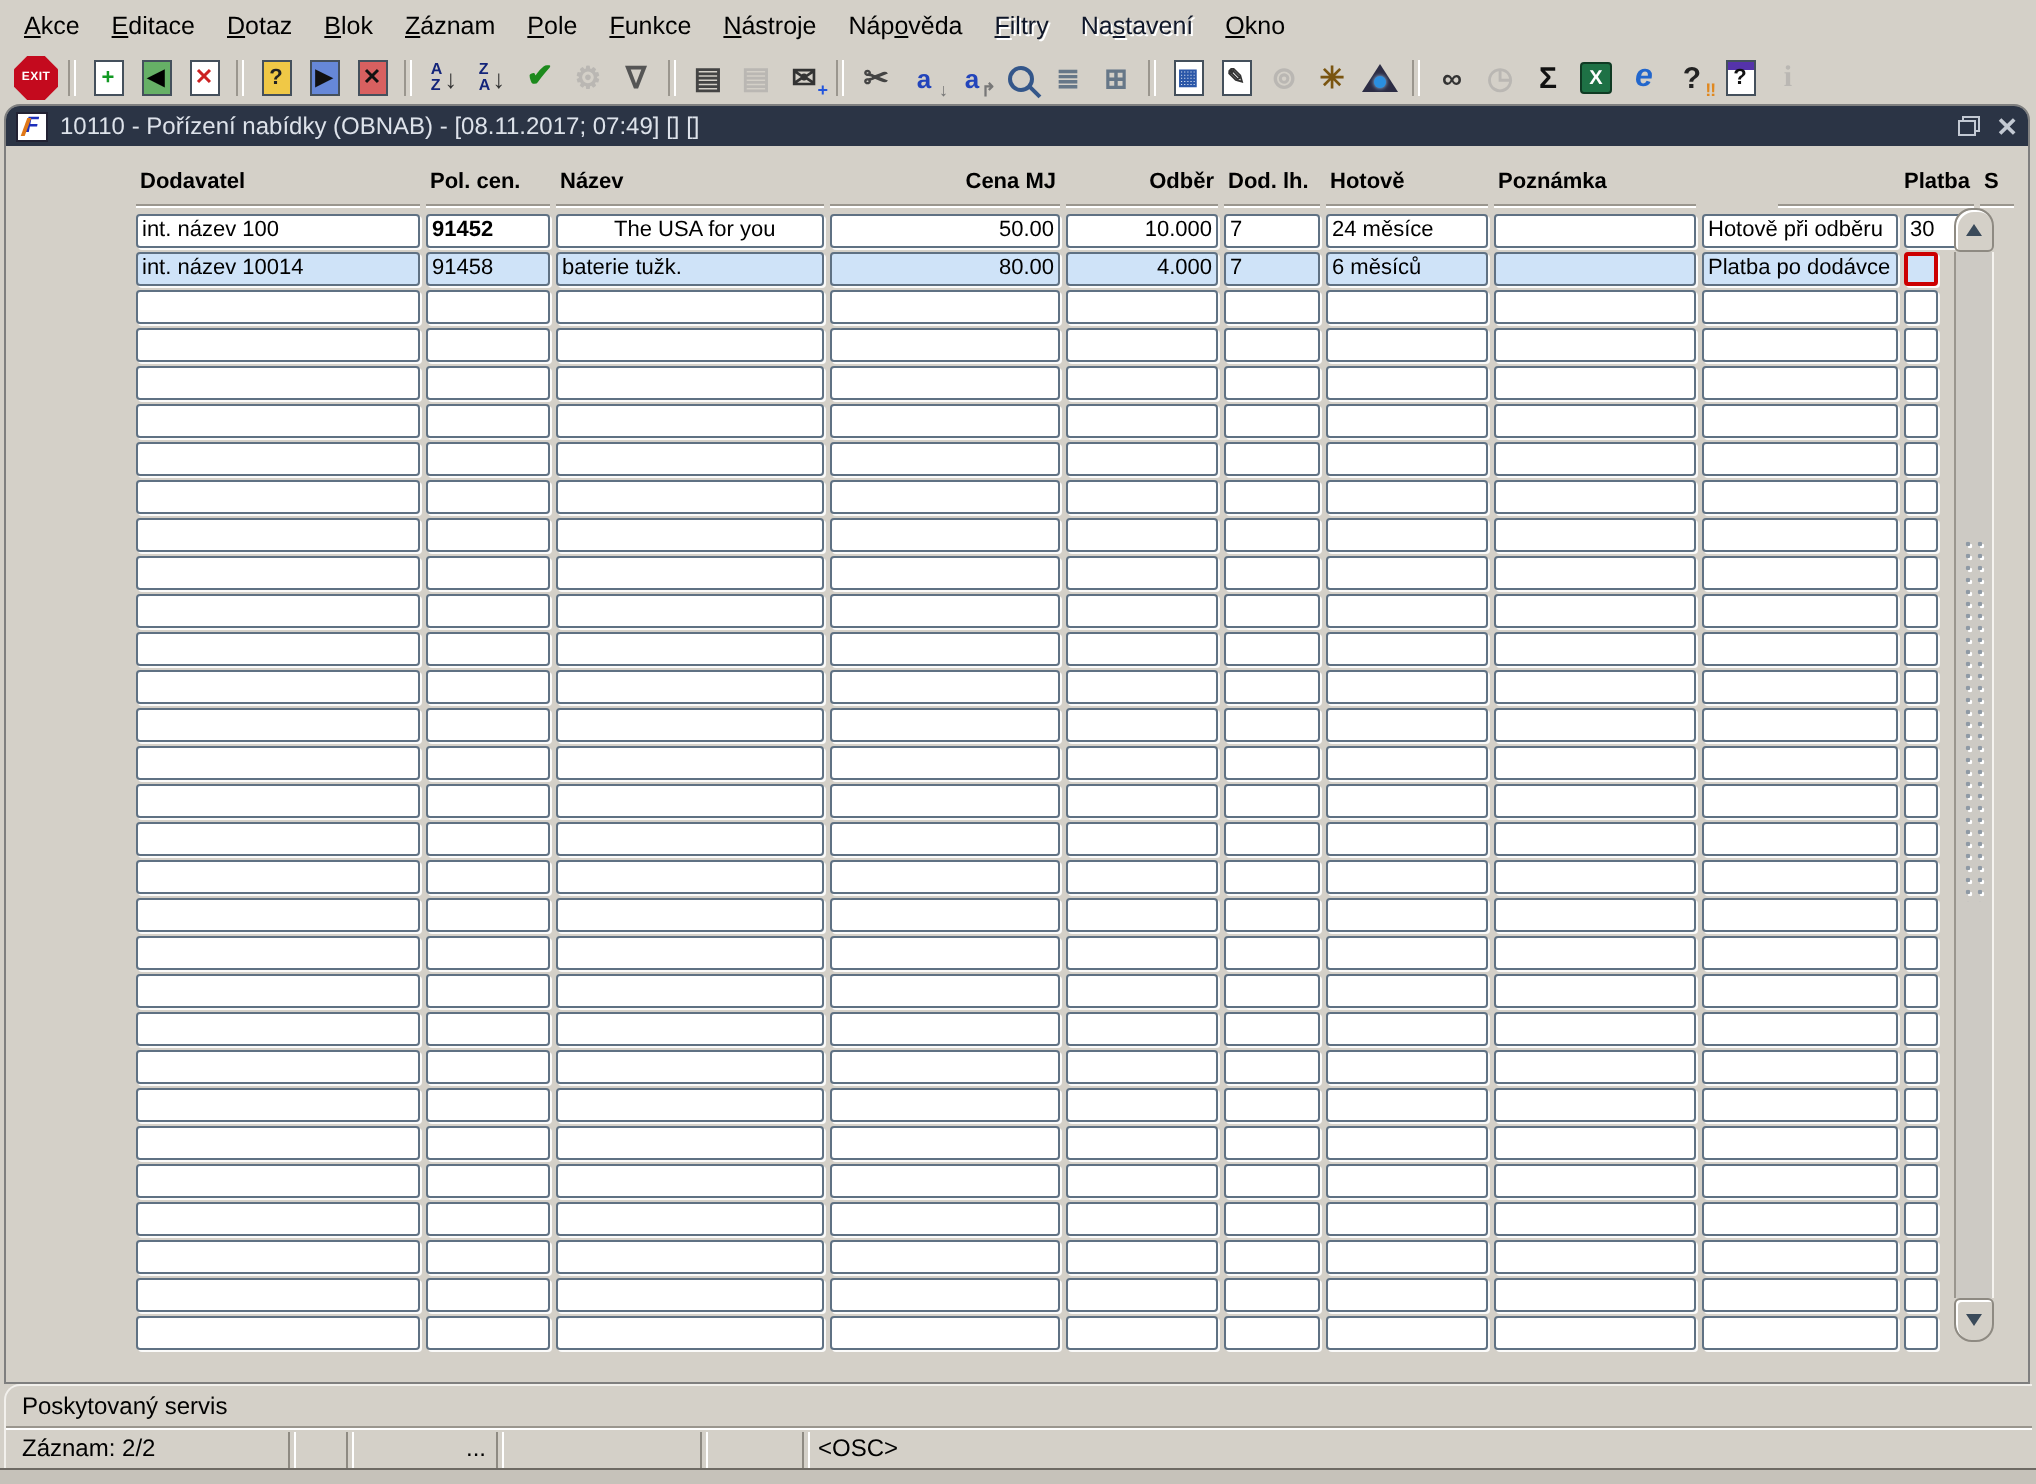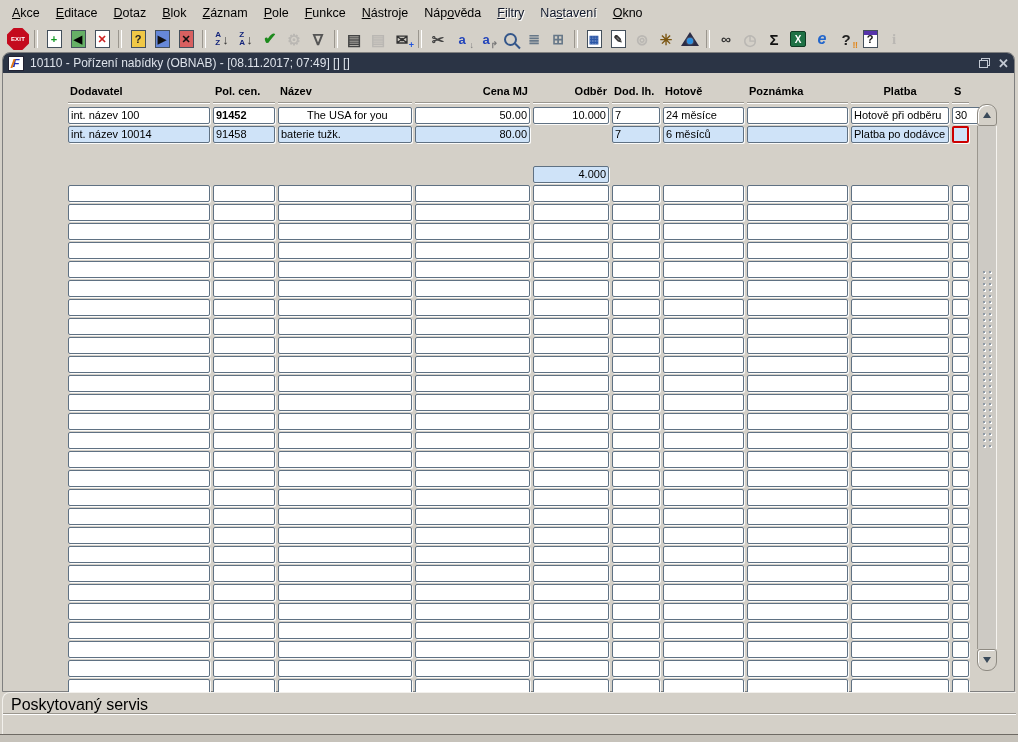--- a/index.html
+++ b/index.html
@@ -66,21 +66,21 @@
   .sbtn.up{top:0;border-radius:9px 9px 3px 3px;}
   .sbtn.down{bottom:0;border-radius:3px 3px 9px 9px;}
   .tri-up{width:0;height:0;border-left:4px solid transparent;border-right:4px solid transparent;border-bottom:6px solid #3a4a5a;}
   .tri-down{width:0;height:0;border-left:4px solid transparent;border-right:4px solid transparent;border-top:6px solid #3a4a5a;}
   .strough{position:absolute;left:0;top:22px;bottom:22px;width:20px;background:#cdcac4;border-left:1px solid #9a968e;border-right:1px solid #f5f3ef;box-sizing:border-box;}
   .sthumb{position:absolute;left:3px;width:12px;top:143px;height:182px;
     background-image:radial-gradient(circle,#8f9aa5 1px,transparent 1.3px),radial-gradient(circle,#ffffff 1px,transparent 1.3px);
     background-size:6px 6px;background-position:0 0,1px 1px;}
   
   .statusbar{position:absolute;left:2px;top:692px;width:1014px;height:42px;background:#d4d0c8;border-top:1px solid #f2f0ec;border-left:1px solid #f2f0ec;border-radius:8px 0 0 0;box-sizing:border-box;}
-  .hintline{position:absolute;left:8px;top:3px;font-size:16px;}
+  .hintline{position:absolute;left:8px;top:3px;font-size:12px;}
   .sgroove{position:absolute;left:0;right:0;top:20px;border-top:1px solid #9a968e;border-bottom:1px solid #ffffff;}
   .recordline{position:absolute;left:0;right:0;top:23px;height:18px;font-size:12px;}
   .rec{position:absolute;left:8px;top:1px;}
   .vsep{position:absolute;top:0;bottom:0;width:2px;border-left:1px solid #8e8a82;border-right:1px solid #ffffff;}
   .dots{position:absolute;left:195px;width:45px;text-align:right;top:1px;}
   .osc{position:absolute;left:406px;top:1px;}
   .bottomstrip{position:absolute;left:0;top:734px;width:1018px;height:8px;background:#c6c2ba;border-top:1px solid #6e6a64;box-sizing:border-box;}
 </style>
 </head>
 <body>
@@ -266,42 +266,42 @@
       <div class="canvas">
         <div class="thead" id="thead">
             <div class="hcell" style="width: 142px; text-align: left;">Dodavatel</div>
             <div class="hcell" style="width: 62px; text-align: left;">Pol. cen.</div>
             <div class="hcell" style="width: 134px; text-align: left;">Název</div>
             <div class="hcell" style="width: 115px; text-align: right;">Cena MJ</div>
             <div class="hcell" style="width: 76px; text-align: right;">Odběr</div>
             <div class="hcell" style="width: 48px; text-align: left;">Dod. lh.</div>
             <div class="hcell" style="width: 81px; text-align: left;">Hotově</div>
             <div class="hcell" style="width: 101px; text-align: left;">Poznámka</div>
-            <div class="hcell" style="width: 98px; text-align: center;">Platba</div>
+            <div class="hcell" style="width: 98px; text-align: right; margin-left: 38px;">Platba</div>
             <div class="hcell" style="width: 17px; text-align: left;">S</div>
           </div>
         <div class="tbody" id="tbody">
             <div class="trow">
               <div class="tcell" style="width: 142px; text-align: left;">int. název 100</div>
               <div class="tcell" style="width: 62px; text-align: left; font-weight: bold;">91452</div>
               <div class="tcell" style="width: 134px; text-align: left; padding-left: 28px;">The USA for you</div>
               <div class="tcell" style="width: 115px; text-align: right;">50.00</div>
               <div class="tcell" style="width: 76px; text-align: right;">10.000</div>
               <div class="tcell" style="width: 48px; text-align: left;">7</div>
               <div class="tcell" style="width: 81px; text-align: left;">24 měsíce</div>
               <div class="tcell" style="width: 101px; text-align: left;"></div>
               <div class="tcell" style="width: 98px; text-align: left;">Hotově při odběru</div>
               <div class="tcell" style="width: 30px; text-align: left;">30</div>
             </div>
             <div class="trow selected">
               <div class="tcell" style="width: 142px; text-align: left;">int. název 10014</div>
               <div class="tcell" style="width: 62px; text-align: left;">91458</div>
               <div class="tcell" style="width: 134px; text-align: left;">baterie tužk.</div>
               <div class="tcell" style="width: 115px; text-align: right;">80.00</div>
-              <div class="tcell" style="width: 76px; text-align: right; margin-top: 40px;">4.000</div>
+              <div class="tcell" style="width: 76px; text-align: right;">4.000</div>
               <div class="tcell" style="width: 48px; text-align: left;">7</div>
               <div class="tcell" style="width: 81px; text-align: left;">6 měsíců</div>
               <div class="tcell" style="width: 101px; text-align: left;"></div>
               <div class="tcell" style="width: 98px; text-align: left;">Platba po dodávce</div>
               <div class="tcell focused" style="width: 17px; text-align: left;"></div>
             </div>
             <div class="trow">
               <div class="tcell" style="width: 142px; text-align: left;"></div>
               <div class="tcell" style="width: 62px; text-align: left;"></div>
               <div class="tcell" style="width: 134px; text-align: left;"></div>
@@ -649,15 +649,25 @@
               <span class="tri-down"></span>
             </div>
         </div>
       </div>
     </div>
   </div>
 
   <div class="statusbar">
     <div class="hintline">Poskytovaný servis</div>
     <div class="sgroove"></div>
+    <div class="recordline">
+      <span class="rec">Záznam: 2/2</span>
+      <span class="vsep" style="left:141px"></span>
+      <span class="vsep" style="left:170px"></span>
+      <span class="dots">...</span>
+      <span class="vsep" style="left:245px"></span>
+      <span class="vsep" style="left:347px"></span>
+      <span class="vsep" style="left:398px"></span>
+      <span class="osc">&lt;OSC&gt;</span>
+    </div>
   </div>
   <div class="bottomstrip"></div>
 </div>
 
 </body></html>

